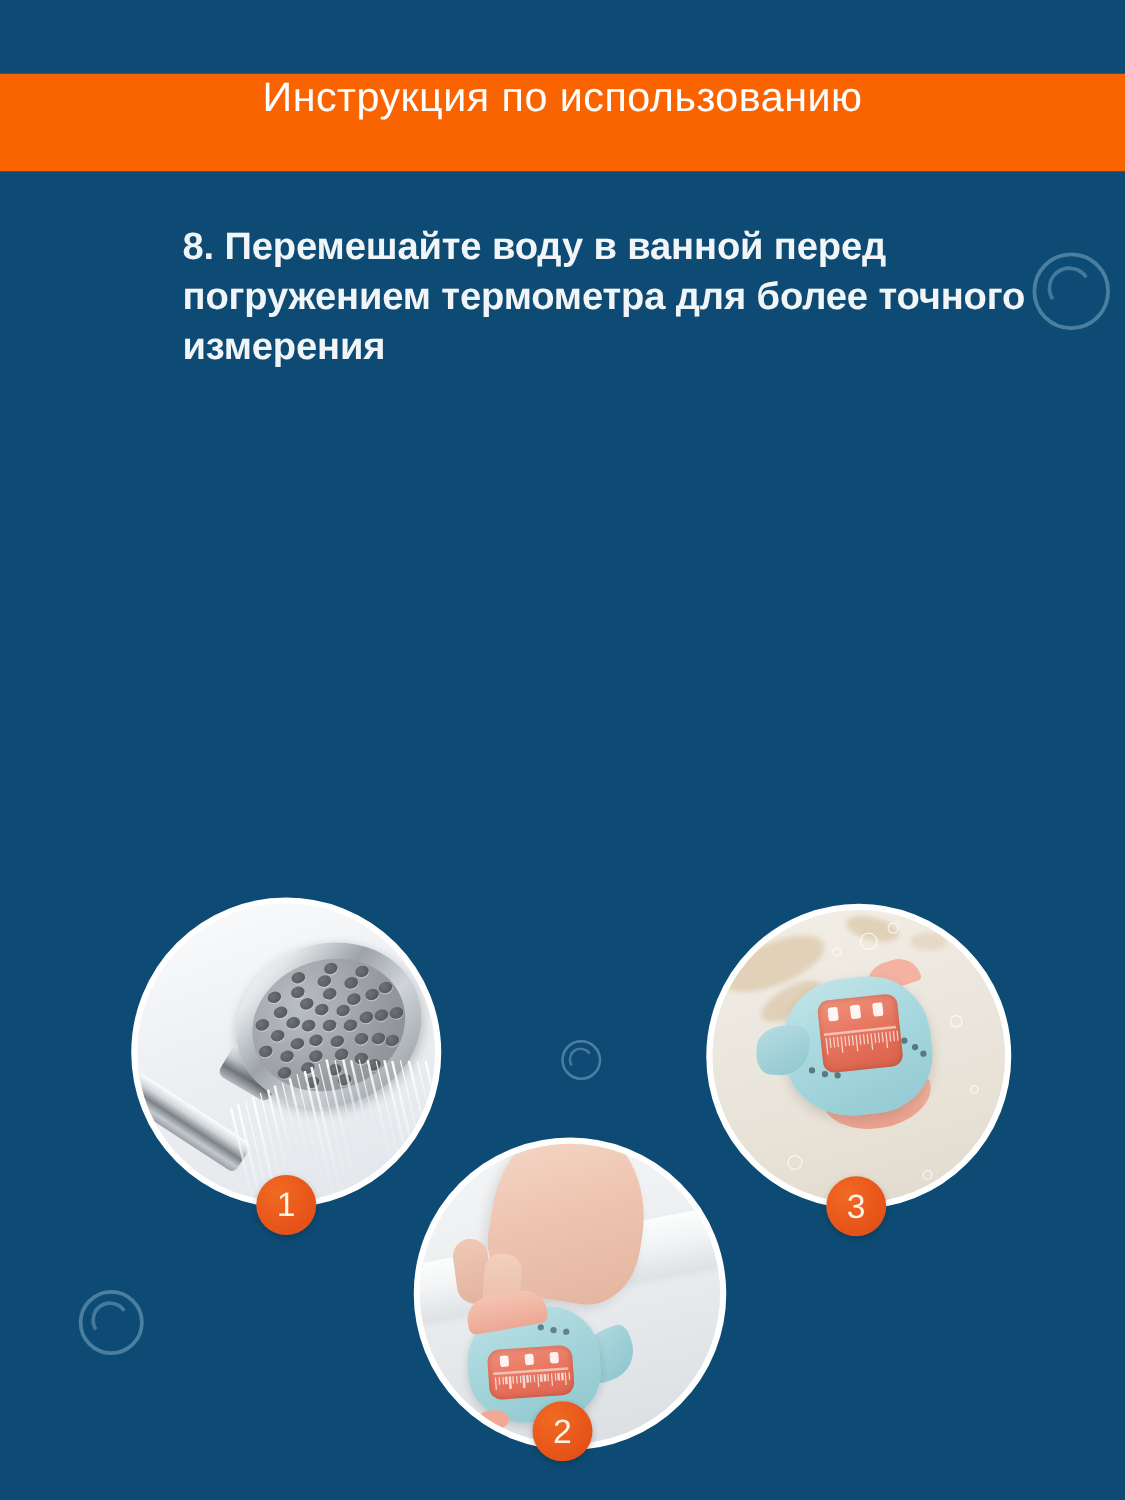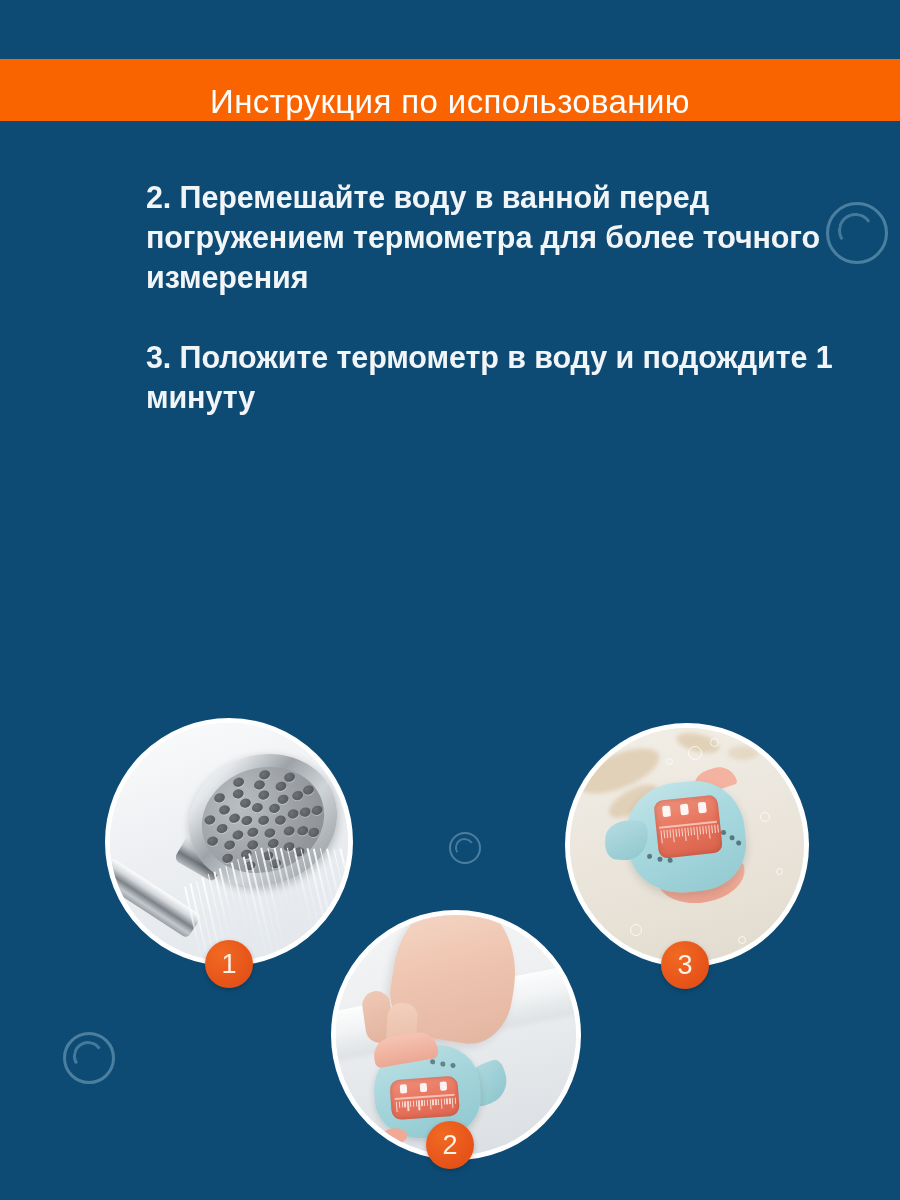--- a/index.html
+++ b/index.html
@@ -6,23 +6,23 @@
   html,body { width:900px; height:1200px; }
   body {
     background:#0E4B74;
     font-family:"Liberation Sans", sans-serif;
     position:relative;
     overflow:hidden;
   }
 
   
   .banner{
-    position:absolute; left:0; top:59px; width:900px; height:62px;
+    position:absolute; left:0; top:59px; width:900px; height:78px;
     background:#FA6400;
-    display:flex; align-items:flex-end; justify-content:center;
+    display:flex; align-items:flex-start; justify-content:center;
   }
   .banner-title{
     color:#FFFFFF;
     font-size:33px;
     font-weight:400;
     letter-spacing:.4px;
     white-space:nowrap;
   }
 
   
@@ -240,24 +240,21 @@
 </style>
 </head>
 <body>
 
 <div class="banner">
   <div class="banner-title">Инструкция по использованию</div>
 </div>
 
 <div class="steps">
   <div class="step">
-    <p>2. Перемешайте воду в ванной перед погружением термометра для более точного измерения</p>
-  </div>
-  <div class="step">
-    <p>3. Положите термометр в воду и подождите 1 минуту</p>
+    <p>8. Перемешайте воду в ванной перед погружением термометра для более точного измерения</p>
   </div>
 </div>
 
 <div class="bubble bubble-1"></div>
 <div class="bubble bubble-2"></div>
 <div class="bubble bubble-3"></div>
 
 <div class="photo ph1">
   <div class="scene s1">
     <div class="sh-handle"></div>

